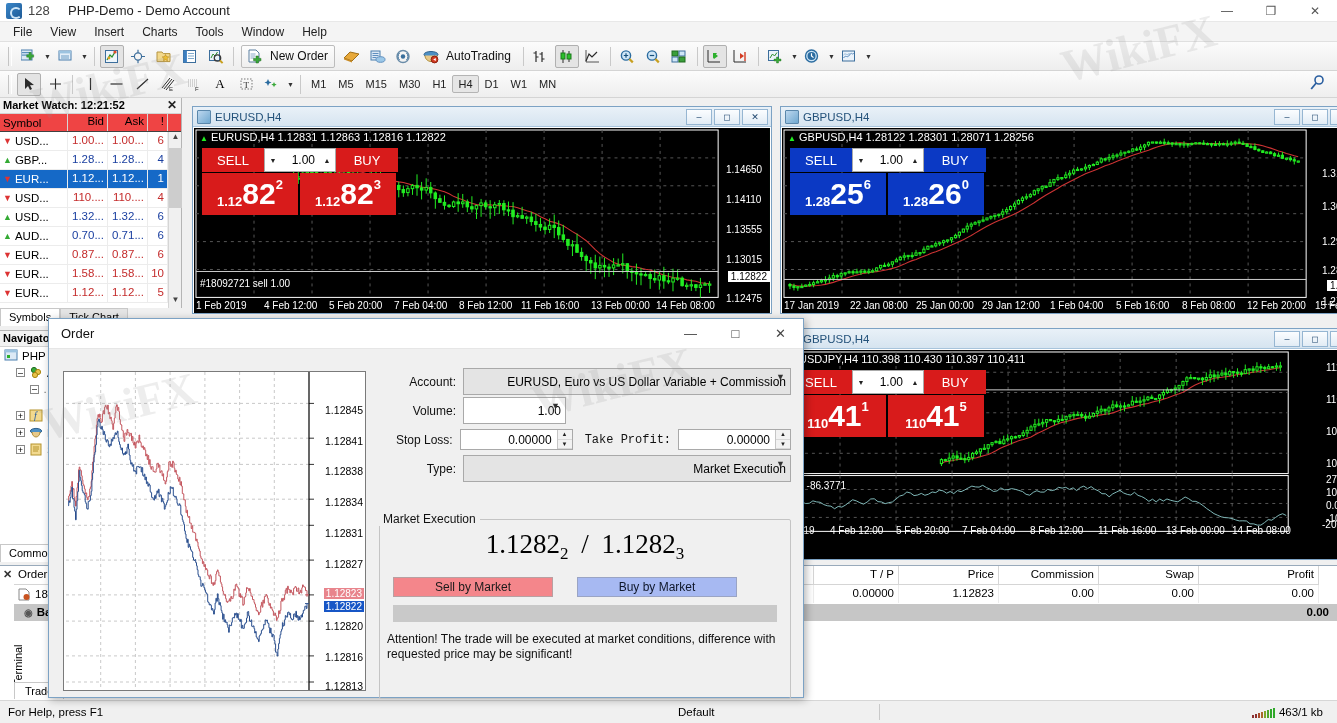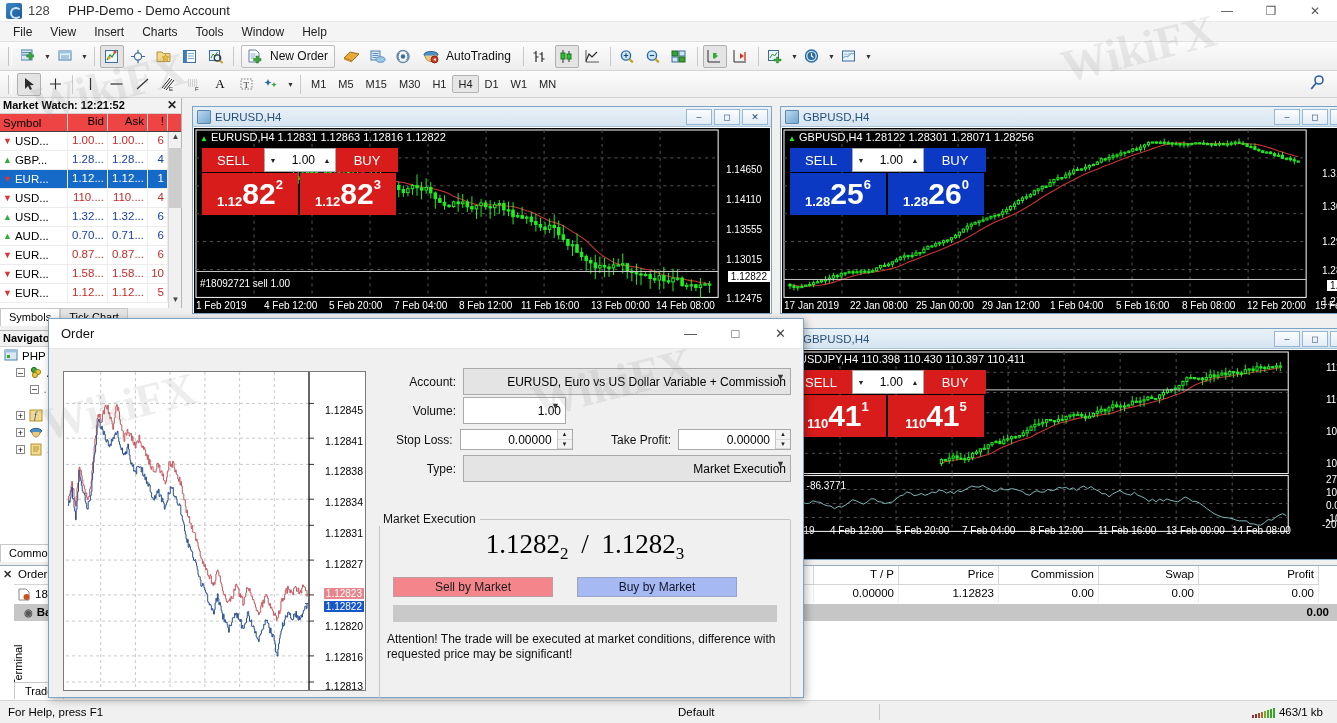--- a/index.html
+++ b/index.html
@@ -1630,21 +1630,21 @@
         </div>
         <div class="frow">
           <div class="flab">Stop Loss:</div>
           <div class="fnum" style="width:118px;">
             <span class="v">0.00000</span>
             <span class="spin">
                 <div>▲</div>
                 <div>▼</div>
               </span>
           </div>
-          <div class="flab" style="width:110px;">Take Profit:</div>
+          <div class="flab" style="width:110px;font-family:Liberation Mono, monospace;">Take Profit:</div>
           <div class="fnum" style="width:118px;">
             <span class="v">0.00000</span>
             <span class="spin">
                 <div>▲</div>
                 <div>▼</div>
               </span>
           </div>
         </div>
         <div class="frow">
           <div class="flab">Type:</div>

